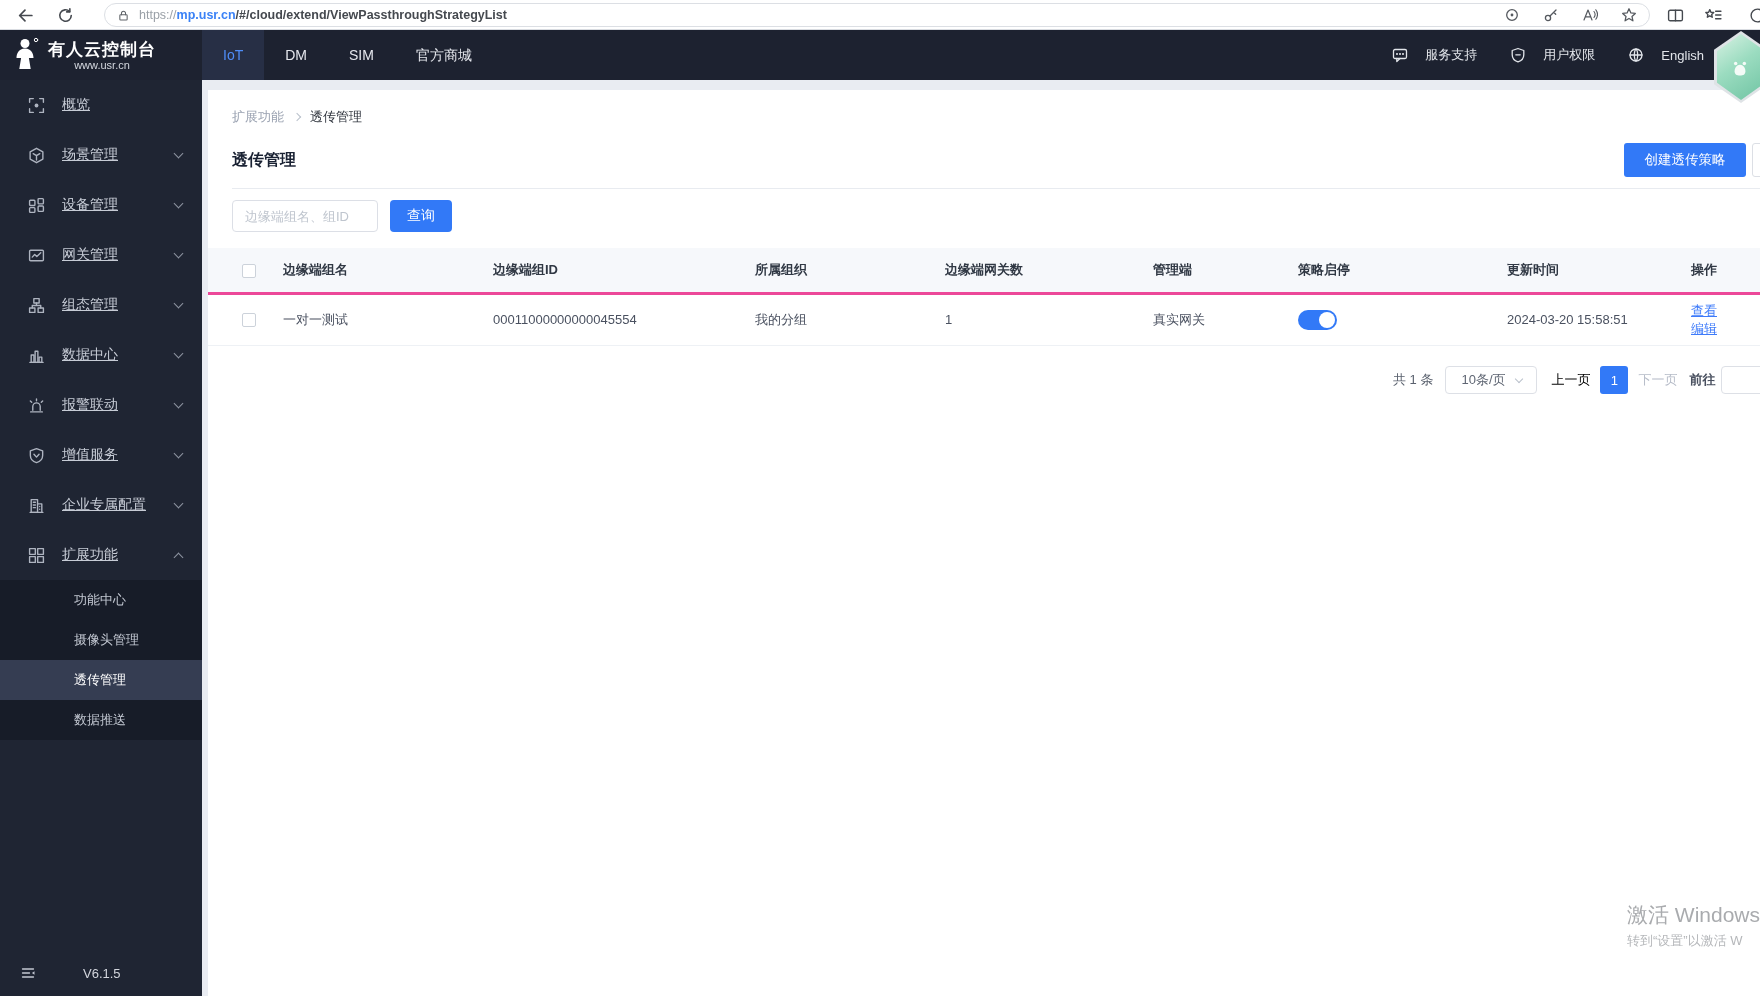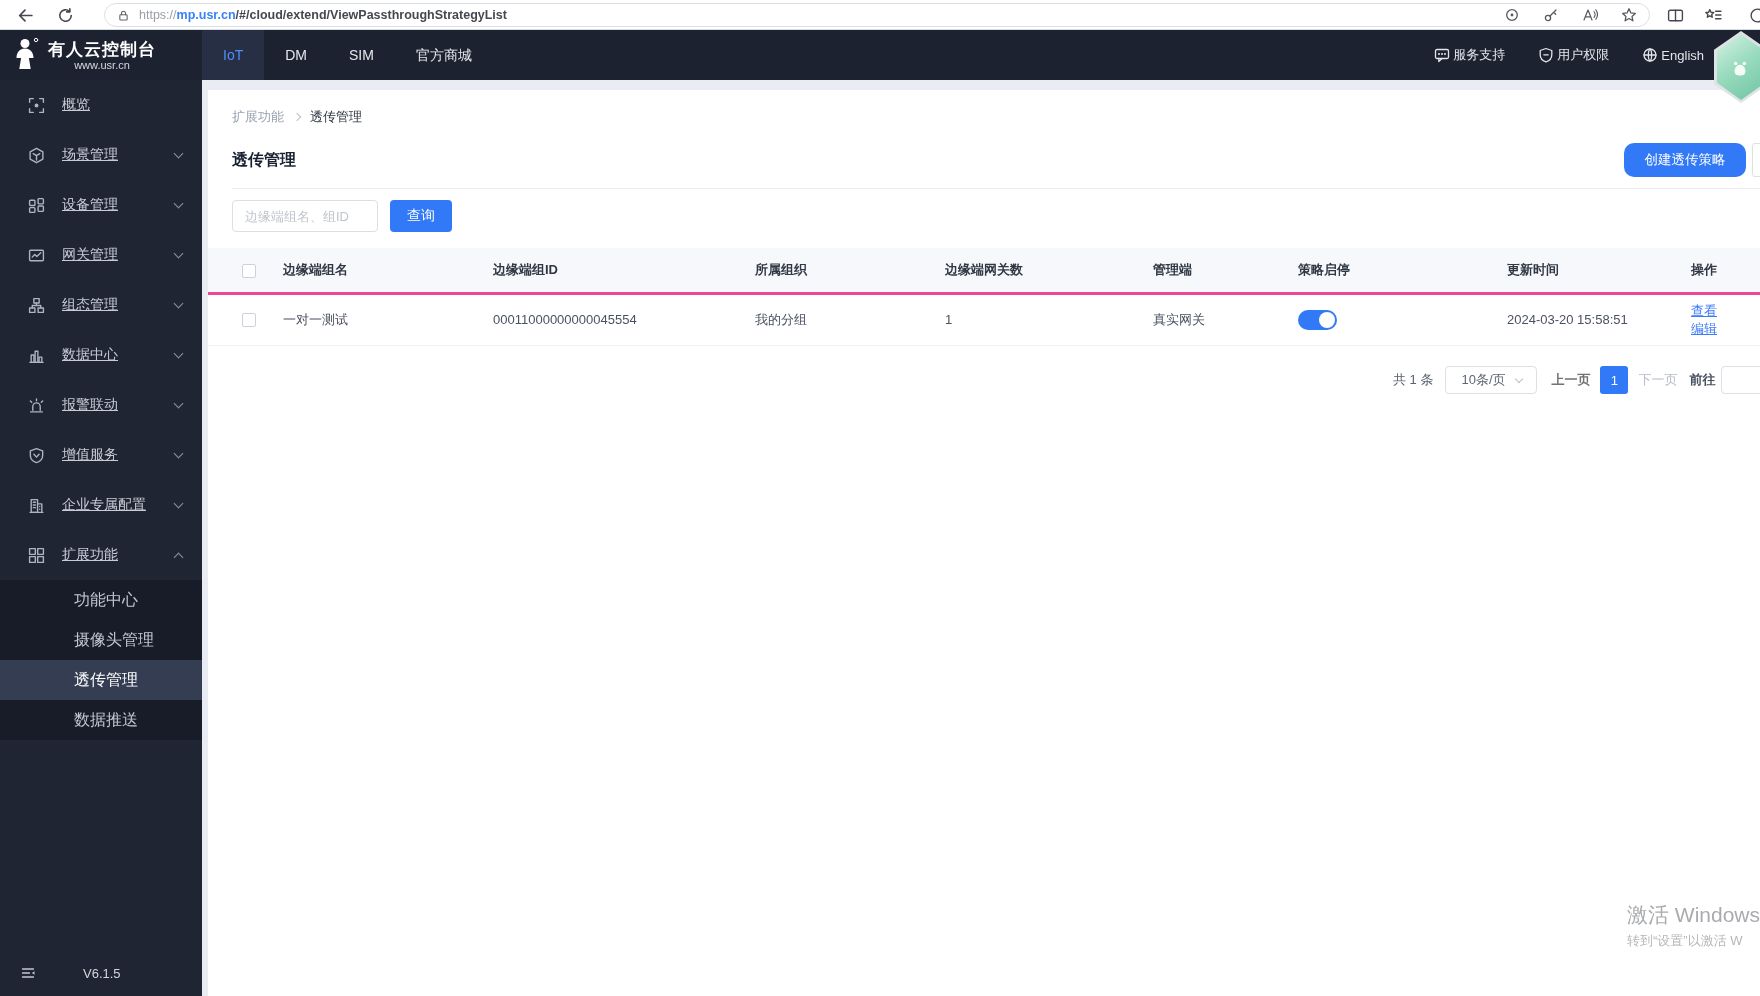--- a/index.html
+++ b/index.html
@@ -29,21 +29,21 @@
             display:flex; align-items:stretch; z-index:20; }
   .logo { width:202px; display:flex; align-items:center; padding-left:10px; flex:none; }
   .logo svg { width:32px; height:36px; flex:none; }
   .logo-text { margin-left:6px; color:#fff; text-align:center; }
   .logo-title { font-size:17px; font-weight:bold; letter-spacing:1px; line-height:19px; }
   .logo-sub { font-size:11px; color:#d4d8df; line-height:12px; }
   .tabs { display:flex; }
   .tab { padding:0 21px; line-height:50px; font-size:14px; color:#e6e8ee; cursor:pointer; }
   .tab.active { background:#272f45; color:#4f8df8; }
   .nav-right { margin-left:auto; display:flex; align-items:center; gap:33px; padding-right:56px; }
-  .nav-link { display:flex; align-items:center; gap:3px; color:#e2e5ea; font-size:13px; cursor:pointer; }
+  .nav-link { display:flex; align-items:center; gap:17px; color:#e2e5ea; font-size:13px; cursor:pointer; }
   .nav-link svg { width:16px; height:16px; }
 
   
   .avatar { position:absolute; left:1714px; top:31px; width:54px; height:72px; z-index:40;
             clip-path:polygon(50% 0,100% 26%,100% 74%,50% 100%,0 74%,0 26%); background:#dfe3e6; }
   .avatar-in { position:absolute; inset:3px;
                clip-path:polygon(50% 0,100% 26%,100% 74%,50% 100%,0 74%,0 26%);
                background:linear-gradient(145deg,#d9f2e4 0%,#9bdcc0 45%,#6ec3a2 100%); }
   .avatar-in svg { position:absolute; left:10px; top:22px; width:26px; height:26px; color:#f4fbf7; }
 
@@ -52,41 +52,41 @@
   .side-item { height:50px; display:flex; align-items:center; padding:0 20px 0 28px;
                color:#c7ccd6; font-size:14px; cursor:pointer;text-decoration:underline; }
   .sicon { width:17px; height:17px; margin-right:17px; color:#aeb4c0; flex:none; display:flex; }
   .sicon svg { width:17px; height:17px; }
   .slabel { flex:1; }
   .chev { width:7px; height:7px; border-right:1.5px solid #8e95a2; border-bottom:1.5px solid #8e95a2;
           display:inline-block; flex:none; }
   .chev.down { transform:rotate(45deg); margin-top:-3px; }
   .chev.up { transform:rotate(-135deg); margin-top:4px; }
   .submenu { background:#171c28; }
-  .sub-item { height:40px; line-height:40px; padding-left:74px; font-size:16px;
+  .sub-item { height:40px; line-height:40px; padding-left:74px; font-size:13px;
               color:#c3c8d2; cursor:pointer; }
   .sub-item.active { background:#353d52; color:#ffffff; }
   .side-footer { position:absolute; bottom:0; left:0; right:0; height:46px; display:flex;
                  align-items:center; padding:0 20px; color:#d3d6dd; }
   .side-footer svg { width:16px; height:16px; color:#c3c8d2; }
   .version { margin-left:47px; font-size:13px; }
 
   
   .main { position:absolute; left:202px; top:80px; right:0; bottom:0; background:#e9ecf2; }
   .panel { position:absolute; left:6px; top:10px; right:0; bottom:0; background:#fff; overflow:hidden; }
 
   .breadcrumb { position:absolute; left:24px; top:18px; display:flex; align-items:center;
                 font-size:13px; color:#9aa2b1; }
   .breadcrumb .chev { width:6px; height:6px; transform:rotate(-45deg); margin:0 10px;
                       border-color:#b9c0cb; }
   .breadcrumb .current { color:#2f343d; }
 
   .page-title { position:absolute; left:24px; top:60px; font-size:16px; font-weight:bold; color:#1a2233; }
   .create-btn { position:absolute; left:1416px; top:53px; width:122px; height:34px;
-                background:#3279f7; color:#fff; font-size:13.5px; border:none; border-radius:10px;
+                background:#3279f7; color:#fff; font-size:13.5px; border:none; border-radius:3px;
                 display:flex; align-items:center; justify-content:center; cursor:pointer; }
   .ghost-btn { position:absolute; left:1544px; top:53px; width:44px; height:34px; background:#fff;
                border:1px solid #dcdfe5; border-radius:3px; cursor:pointer; }
   .title-divider { position:absolute; left:24px; right:0; top:98px; border-top:1px solid #e8ebf0; }
 
   .search-input { position:absolute; left:24px; top:110px; width:146px; height:32px;
                   border:1px solid #dcdfe6; border-radius:4px; padding:0 12px; font-size:13px;
                   color:#333; outline:none; font-family:inherit; }
   .search-input::placeholder { color:#bfc5ce; }
   .search-btn { position:absolute; left:182px; top:110px; width:62px; height:32px;
@@ -108,21 +108,21 @@
                    border-radius:50%; background:#fff; }
   .op-link { color:#3e7bfa; text-decoration:underline; margin-right:20px; cursor:pointer; white-space:nowrap; }
 
   .pager { position:absolute; top:276px; left:1185px; height:28px; display:flex; align-items:center;
            font-size:13px; color:#5a616e; white-space:nowrap; }
   .pager .total { margin-right:12px; }
   .page-size { width:92px; height:28px; border:1px solid #dde0e6; border-radius:4px;
                display:flex; align-items:center; justify-content:center; gap:10px; color:#5f6673;
                cursor:pointer; }
   .page-size .chev { width:6px; height:6px; transform:rotate(45deg); margin-top:-3px; border-color:#b9c0cb; }
-  .pg-prev { margin-left:14px; color:#737373; cursor:default;font-weight:bold; }
+  .pg-prev { margin-left:14px; color:#000000; cursor:default; }
   .pg-cur { margin-left:10px; width:28px; height:28px; background:#3279f7; color:#fff;
             border-radius:3px; display:flex; align-items:center; justify-content:center; cursor:pointer; }
   .pg-next { margin-left:10px; color:#b6bcc8; cursor:default; }
   .pg-goto { margin-left:12px; font-weight:bold; color:#4a5160; }
   .pg-input { margin-left:6px; width:44px; height:28px; border:1px solid #dde0e6; border-radius:4px;
               outline:none; text-align:center; font-family:inherit; }
 
   .watermark { position:absolute; left:1419px; top:811px; color:#a9abae; white-space:nowrap; }
   .wm1 { font-size:21px; }
   .wm2 { font-size:13px; color:#b5b7ba; margin-top:3px; }

